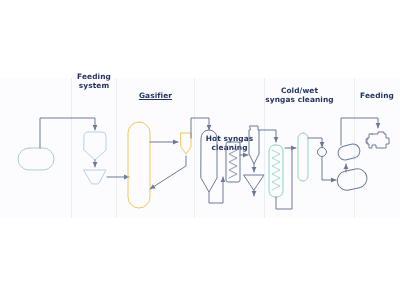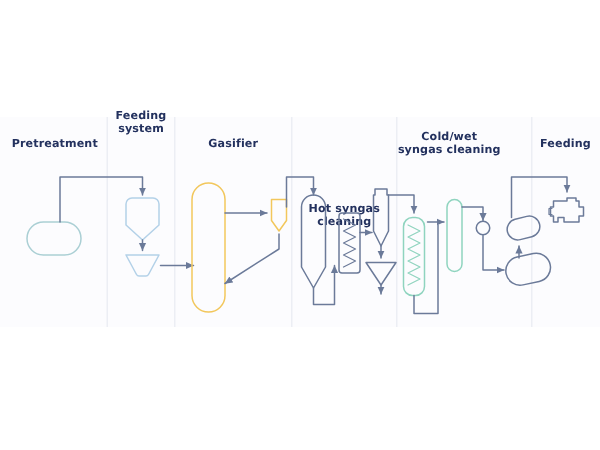--- a/index.html
+++ b/index.html
@@ -28,24 +28,23 @@
 <div id="stage">
 
   <div id="panels"></div>
 
   <div class="divider" style="left:71px;top:78px;"></div>
   <div class="divider" style="left:116px;top:78px;"></div>
   <div class="divider" style="left:194px;top:78px;"></div>
   <div class="divider" style="left:264px;top:78px;"></div>
   <div class="divider" style="left:354px;top:78px;"></div>
 
-  <div class="panel-title" style="left:2px;top:91px;width:69px;">Pretreatment</div>
   <div class="panel-title" style="left:72px;top:72px;width:44px;">Feeding
 system</div>
-  <div class="panel-title" style="left:117px;top:91px;width:77px;">Gasifier</div>
+  <div class="panel-title" style="left:117px;top:91px;width:77px;text-decoration:underline;">Gasifier</div>
   <div class="panel-title" style="left:195px;top:86px;width:69px;margin-top:48px;">Hot syngas
 cleaning</div>
   <div class="panel-title" style="left:255px;top:86px;width:89px;">Cold/wet
 syngas cleaning</div>
   <div class="panel-title" style="left:355px;top:91px;width:44px;">Feeding</div>
 
   <svg class="flow" viewBox="0 0 400 300">
     <defs>
       <marker id="ah" markerWidth="6" markerHeight="6" refX="5" refY="3" orient="auto" markerUnits="userSpaceOnUse">
         <path d="M0,0.6 L5.2,3 L0,5.4 z" fill="#6b7a99"></path>

